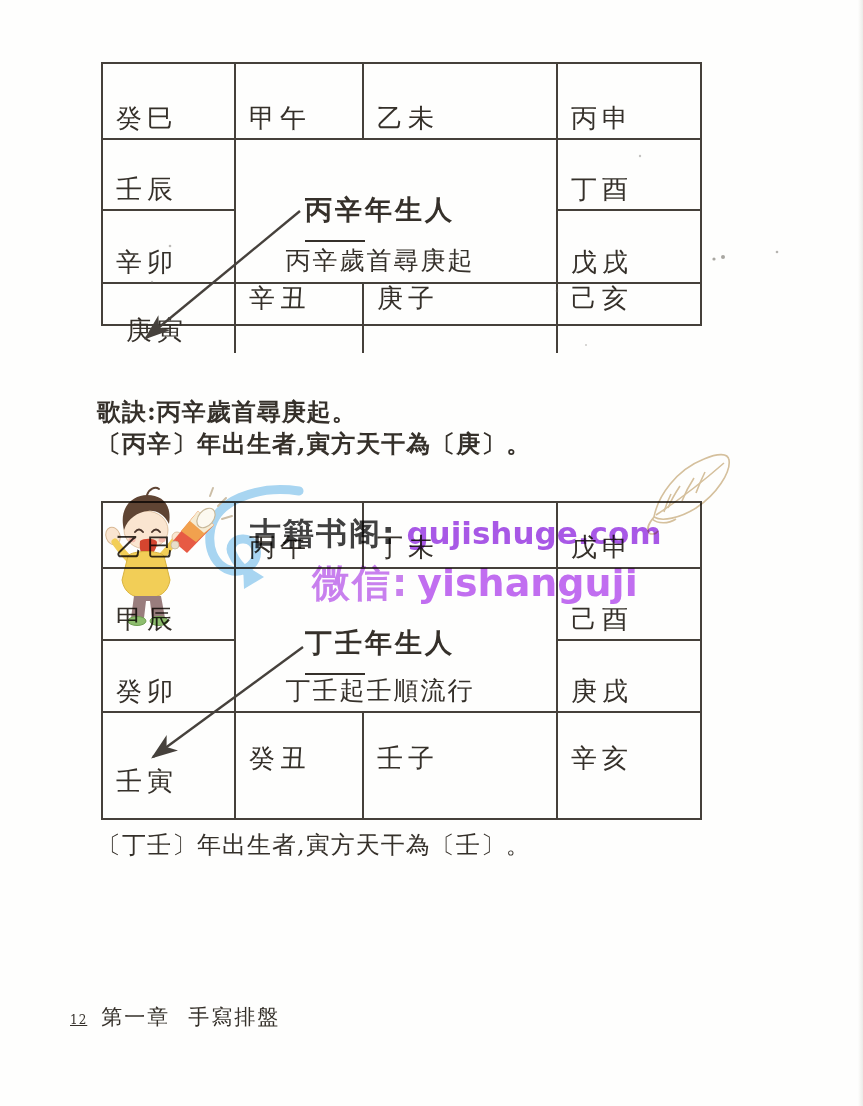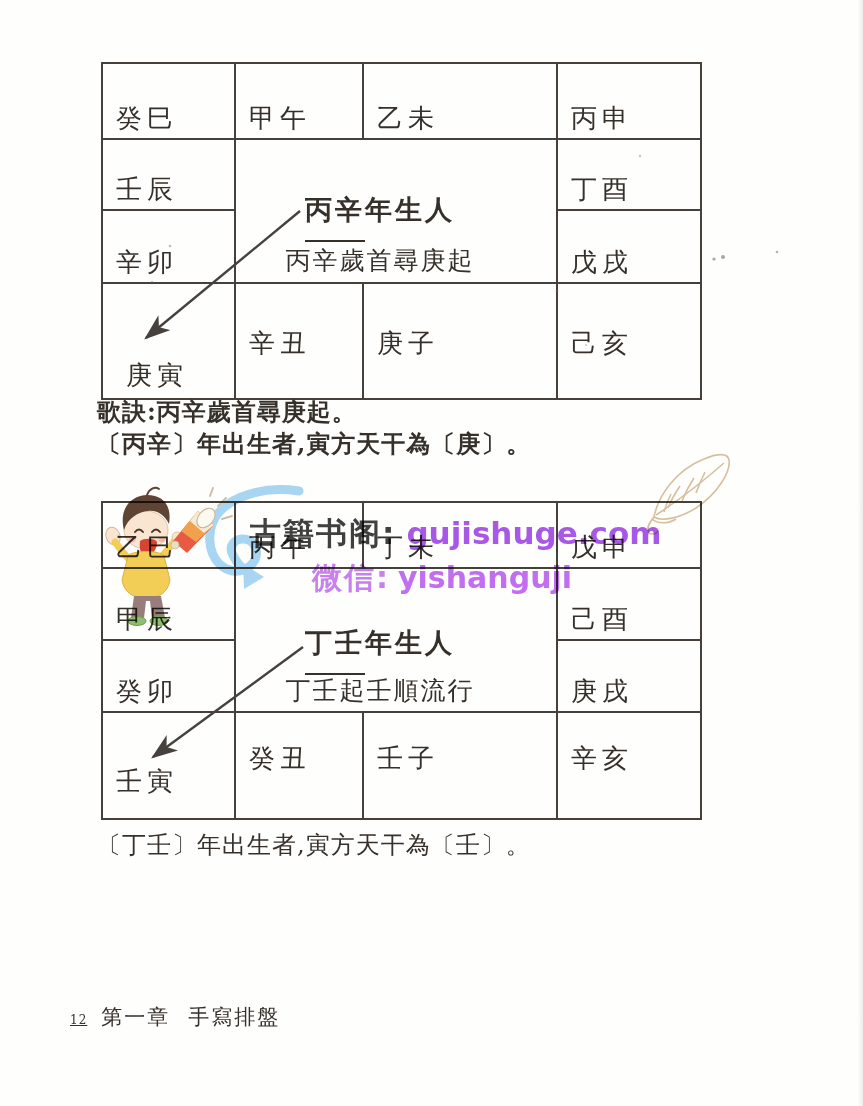--- a/index.html
+++ b/index.html
@@ -11,21 +11,21 @@
   }
   .scan-edge { position:absolute; right:0; top:0; width:5px; height:100%;
     background:linear-gradient(to left,#ebebe8,rgba(255,255,255,0)); }
 
   
   .gtable {
     position:absolute; left:101px; width:601px; box-sizing:border-box;
     border:2px solid #45403a; display:grid;
     grid-template-columns:133px 128px 194px 1fr;
   }
-  #table1 { top:62px;  height:338px; grid-template-rows:76px 71px 73px 1fr; }
+  #table1 { top:62px;  height:264px; grid-template-rows:76px 71px 73px 1fr; }
   #table2 { top:501px; height:319px; grid-template-rows:66px 72px 72px 1fr; }
 
   .cell {
     position:relative; box-sizing:border-box;
     border-right:2px solid #45403a; border-bottom:2px solid #45403a;
     display:flex; align-items:flex-end; padding:0 0 5px 13px;
   }
   .cell.last-col { border-right:none; }
   .cell.last-row { border-bottom:none; }
   .cell .t {
@@ -62,21 +62,21 @@
   .footer .chap { margin-left:14px; letter-spacing:2px; }
   .footer .sect { margin-left:18px; letter-spacing:2px; }
 
   
   .wm { position:absolute; font-weight:bold; white-space:nowrap;
     mix-blend-mode:multiply; z-index:30;
     font-family:"DejaVu Sans","Liberation Sans",sans-serif;
     text-shadow:0 0 5px rgba(255,255,255,.55); }
   #wm1 { left:250px; top:513px; font-size:31px; color:#a958e8; }
   #wm1 .cjk { color:#404040; letter-spacing:2px; margin-right:10px; }
-  #wm2 { left:312px; top:558px; font-size:30px; color:#c26ef2; }
+  #wm2 { left:312px; top:558px; font-size:38px; color:#c26ef2; }
   #wm2 .cjk { color:#c981f0; letter-spacing:2px; margin-right:8px; }
 
   
   .ink-overlay, .decor-overlay {
     position:absolute; left:0; top:0; width:863px; height:1106px;
     pointer-events:none;
   }
   .ink-overlay  { z-index:20; }
   .decor-overlay{ z-index:40; mix-blend-mode:multiply; }
 </style>

